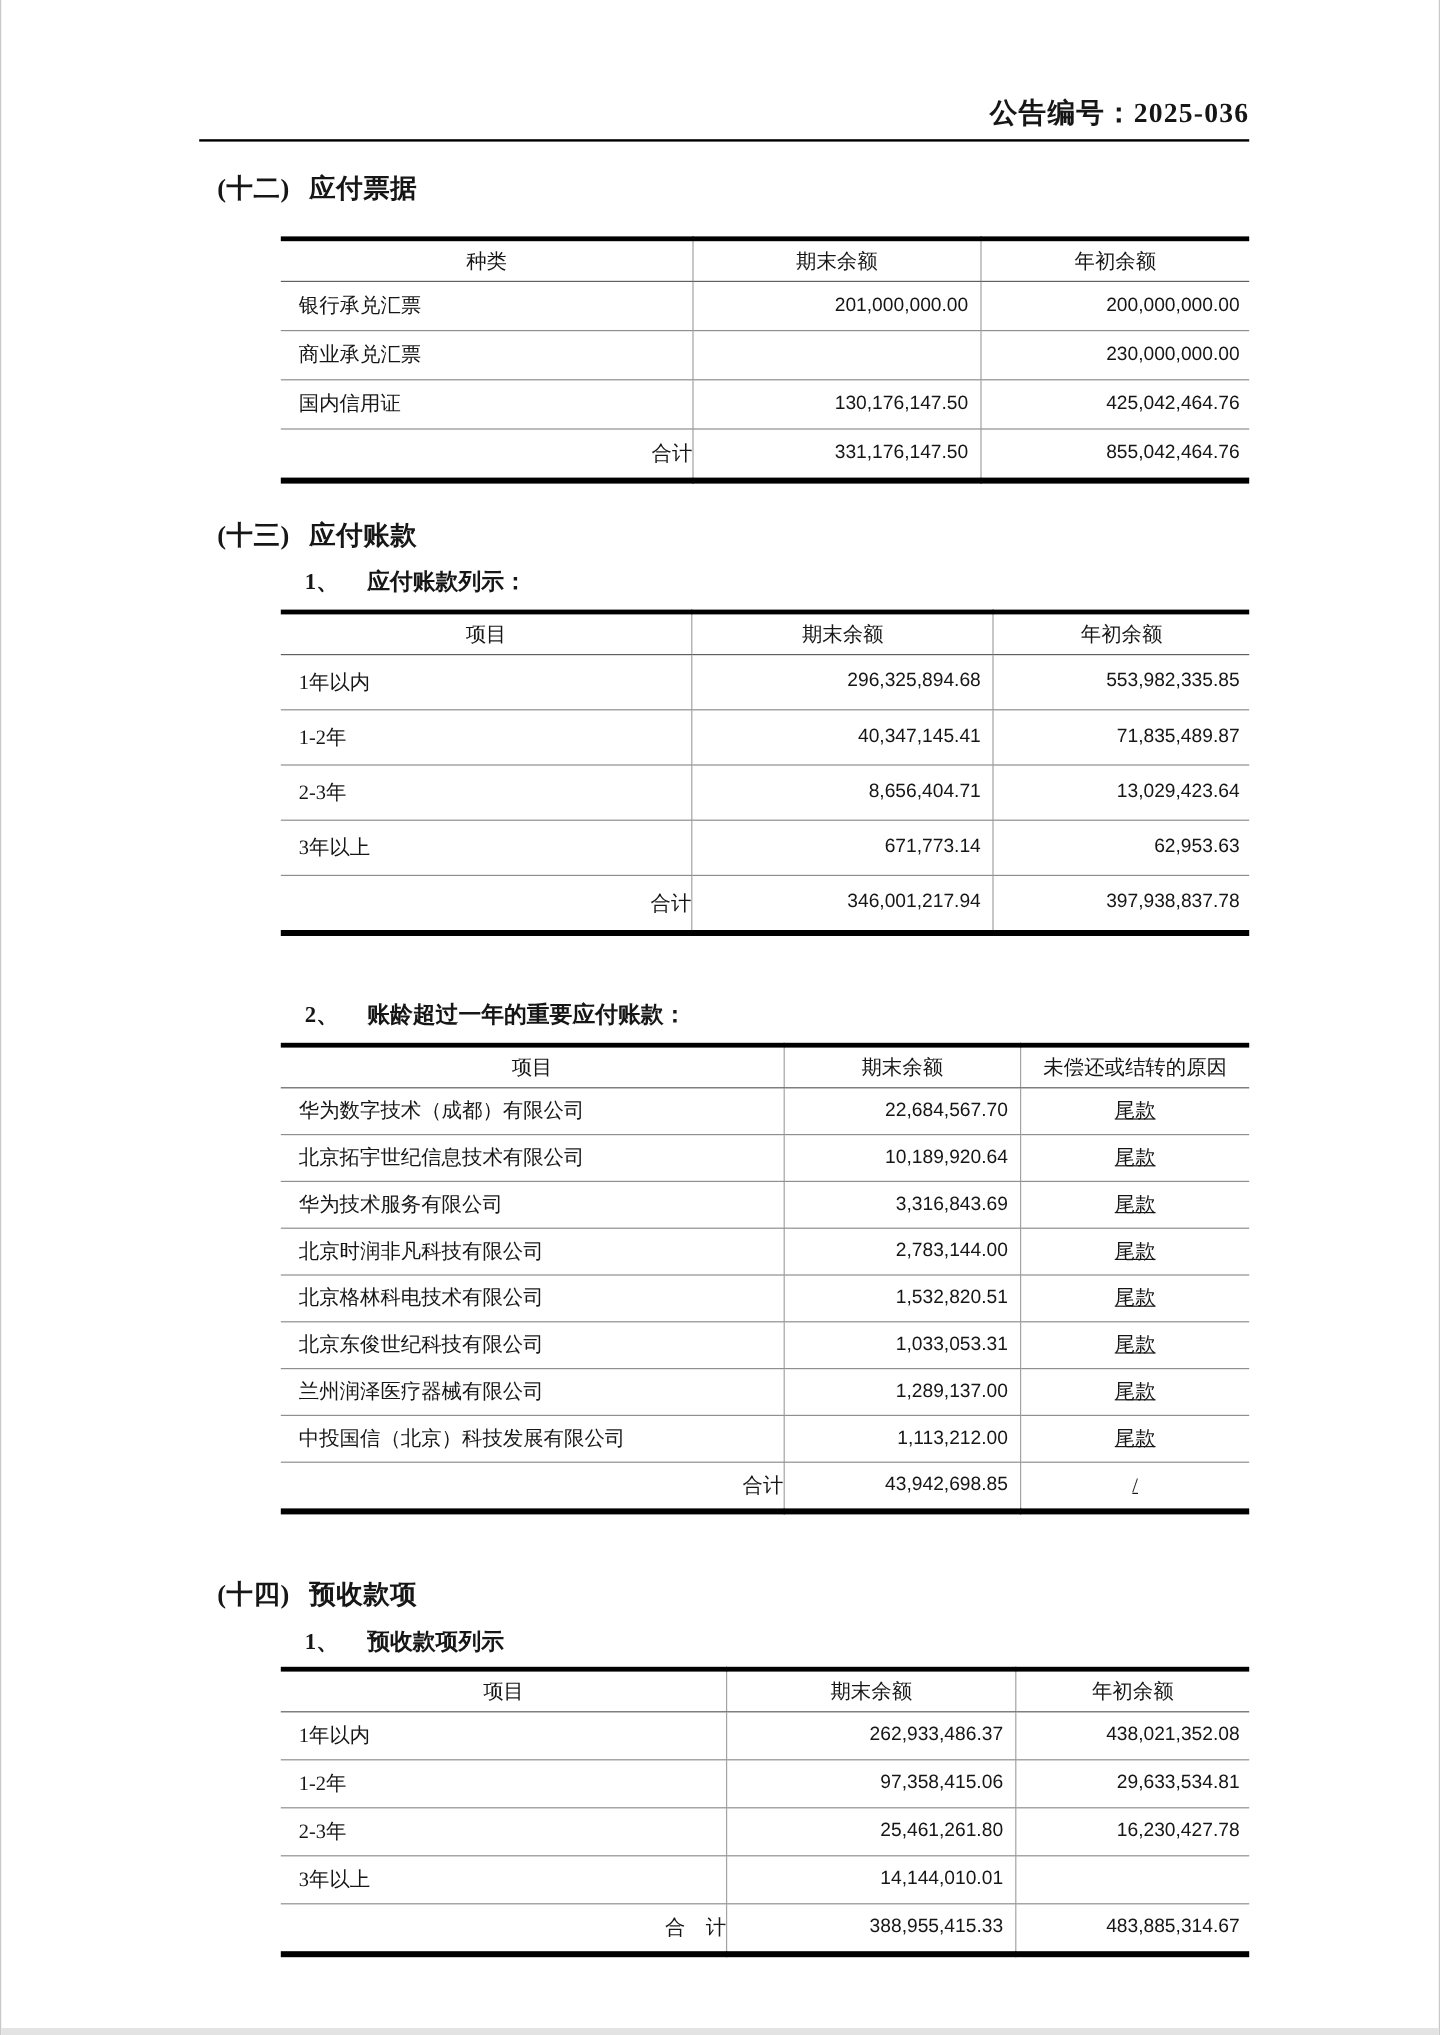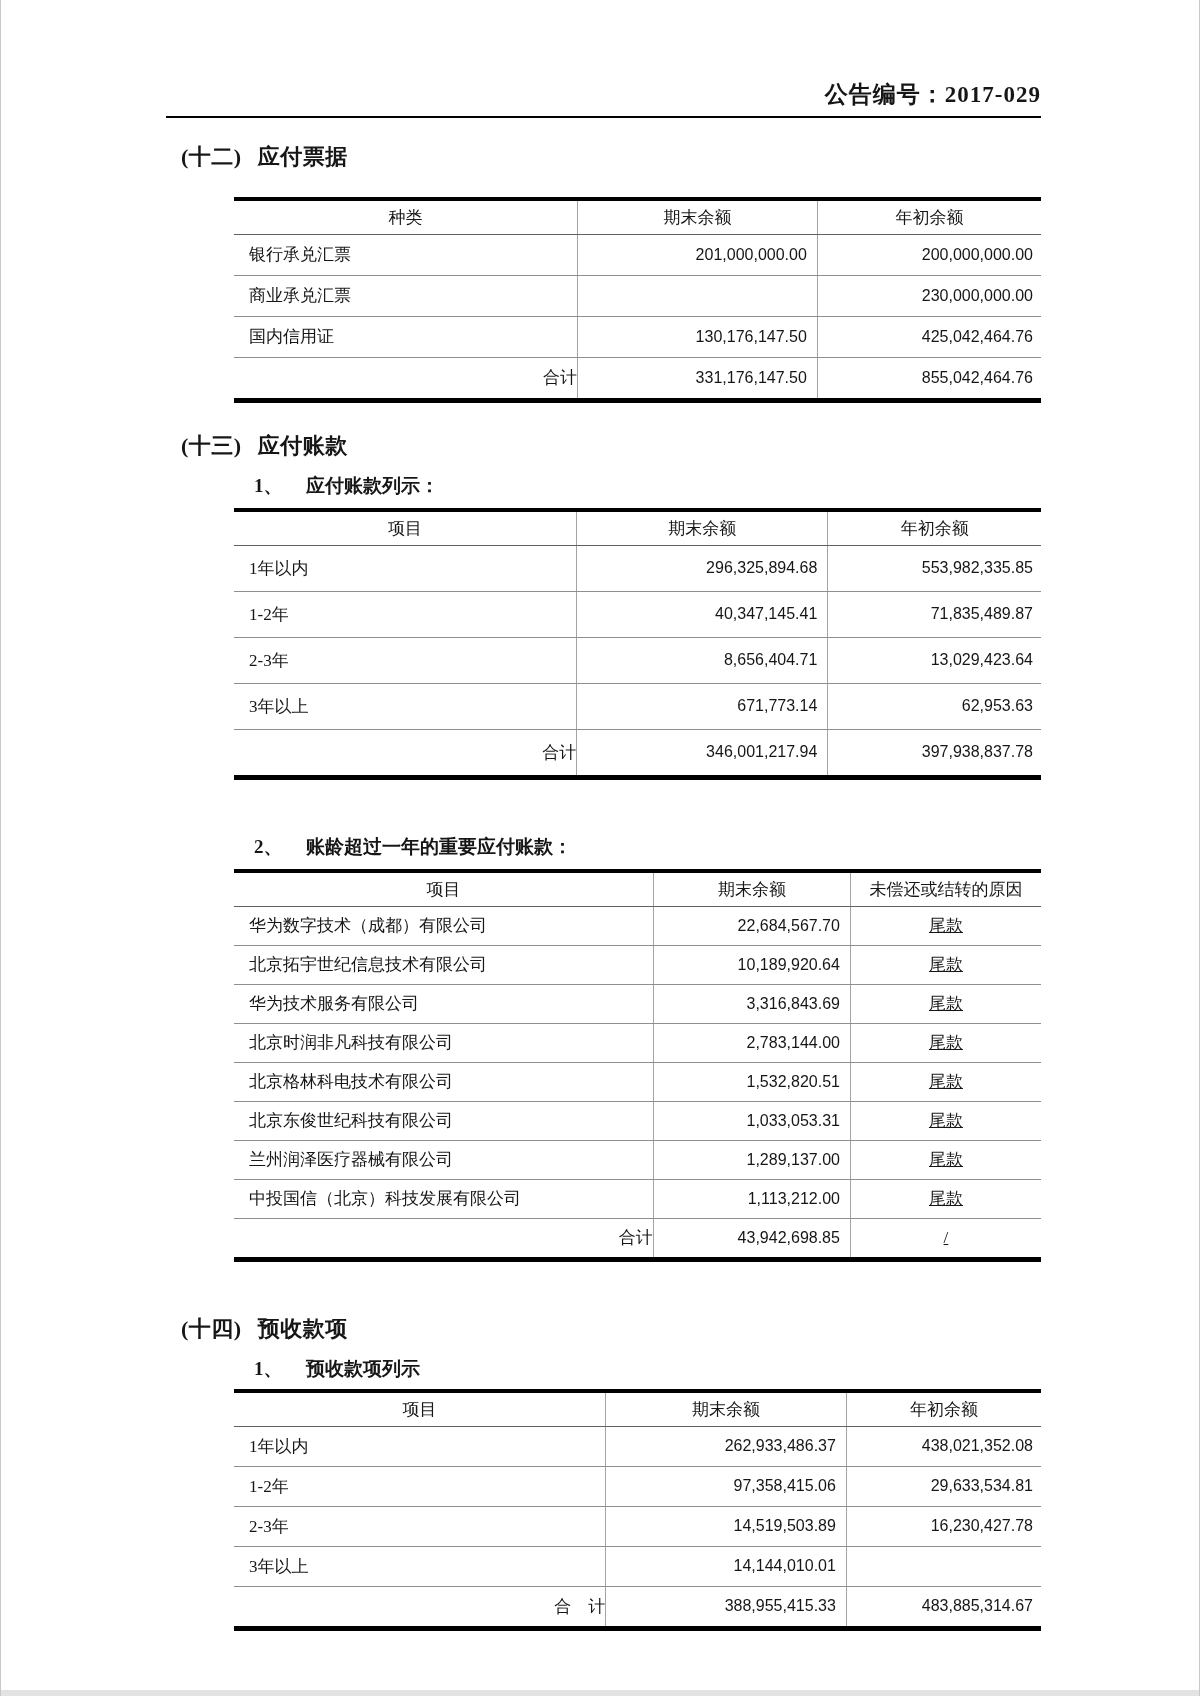--- a/index.html
+++ b/index.html
@@ -108,21 +108,21 @@
   .gap-s13 { margin-top:30px; }
   .gap-s14 { margin-top:54px; }
   .tbl-gap { margin-top:10px; }
 </style>
 </head>
 <body>
 
 <div class="page">
   <div class="content">
 
-    <div class="doc-no">公告编号：2017-029</div>
+    <div class="doc-no">公告编号：2025-036</div>
     <div class="top-rule"></div>
 
     <div class="section-title">
       <span class="num">(十二)</span><span>应付票据</span>
     </div>
     <table class="fin-table t12 tbl-gap" style="margin-top:26px;">
         <thead>
           <tr>
             <th>种类</th>
             <th>期末余额</th>
@@ -278,21 +278,21 @@
             <td class="c1">262,933,486.37</td>
             <td class="c2">438,021,352.08</td>
           </tr>
           <tr>
             <td class="c0">1-2年</td>
             <td class="c1">97,358,415.06</td>
             <td class="c2">29,633,534.81</td>
           </tr>
           <tr>
             <td class="c0">2-3年</td>
-            <td class="c1">14,519,503.89</td>
+            <td class="c1">25,461,261.80</td>
             <td class="c2">16,230,427.78</td>
           </tr>
           <tr>
             <td class="c0">3年以上</td>
             <td class="c1">14,144,010.01</td>
             <td class="c2"></td>
           </tr>
           <tr class="total">
             <td class="c0">合　计</td>
             <td class="c1">388,955,415.33</td>

